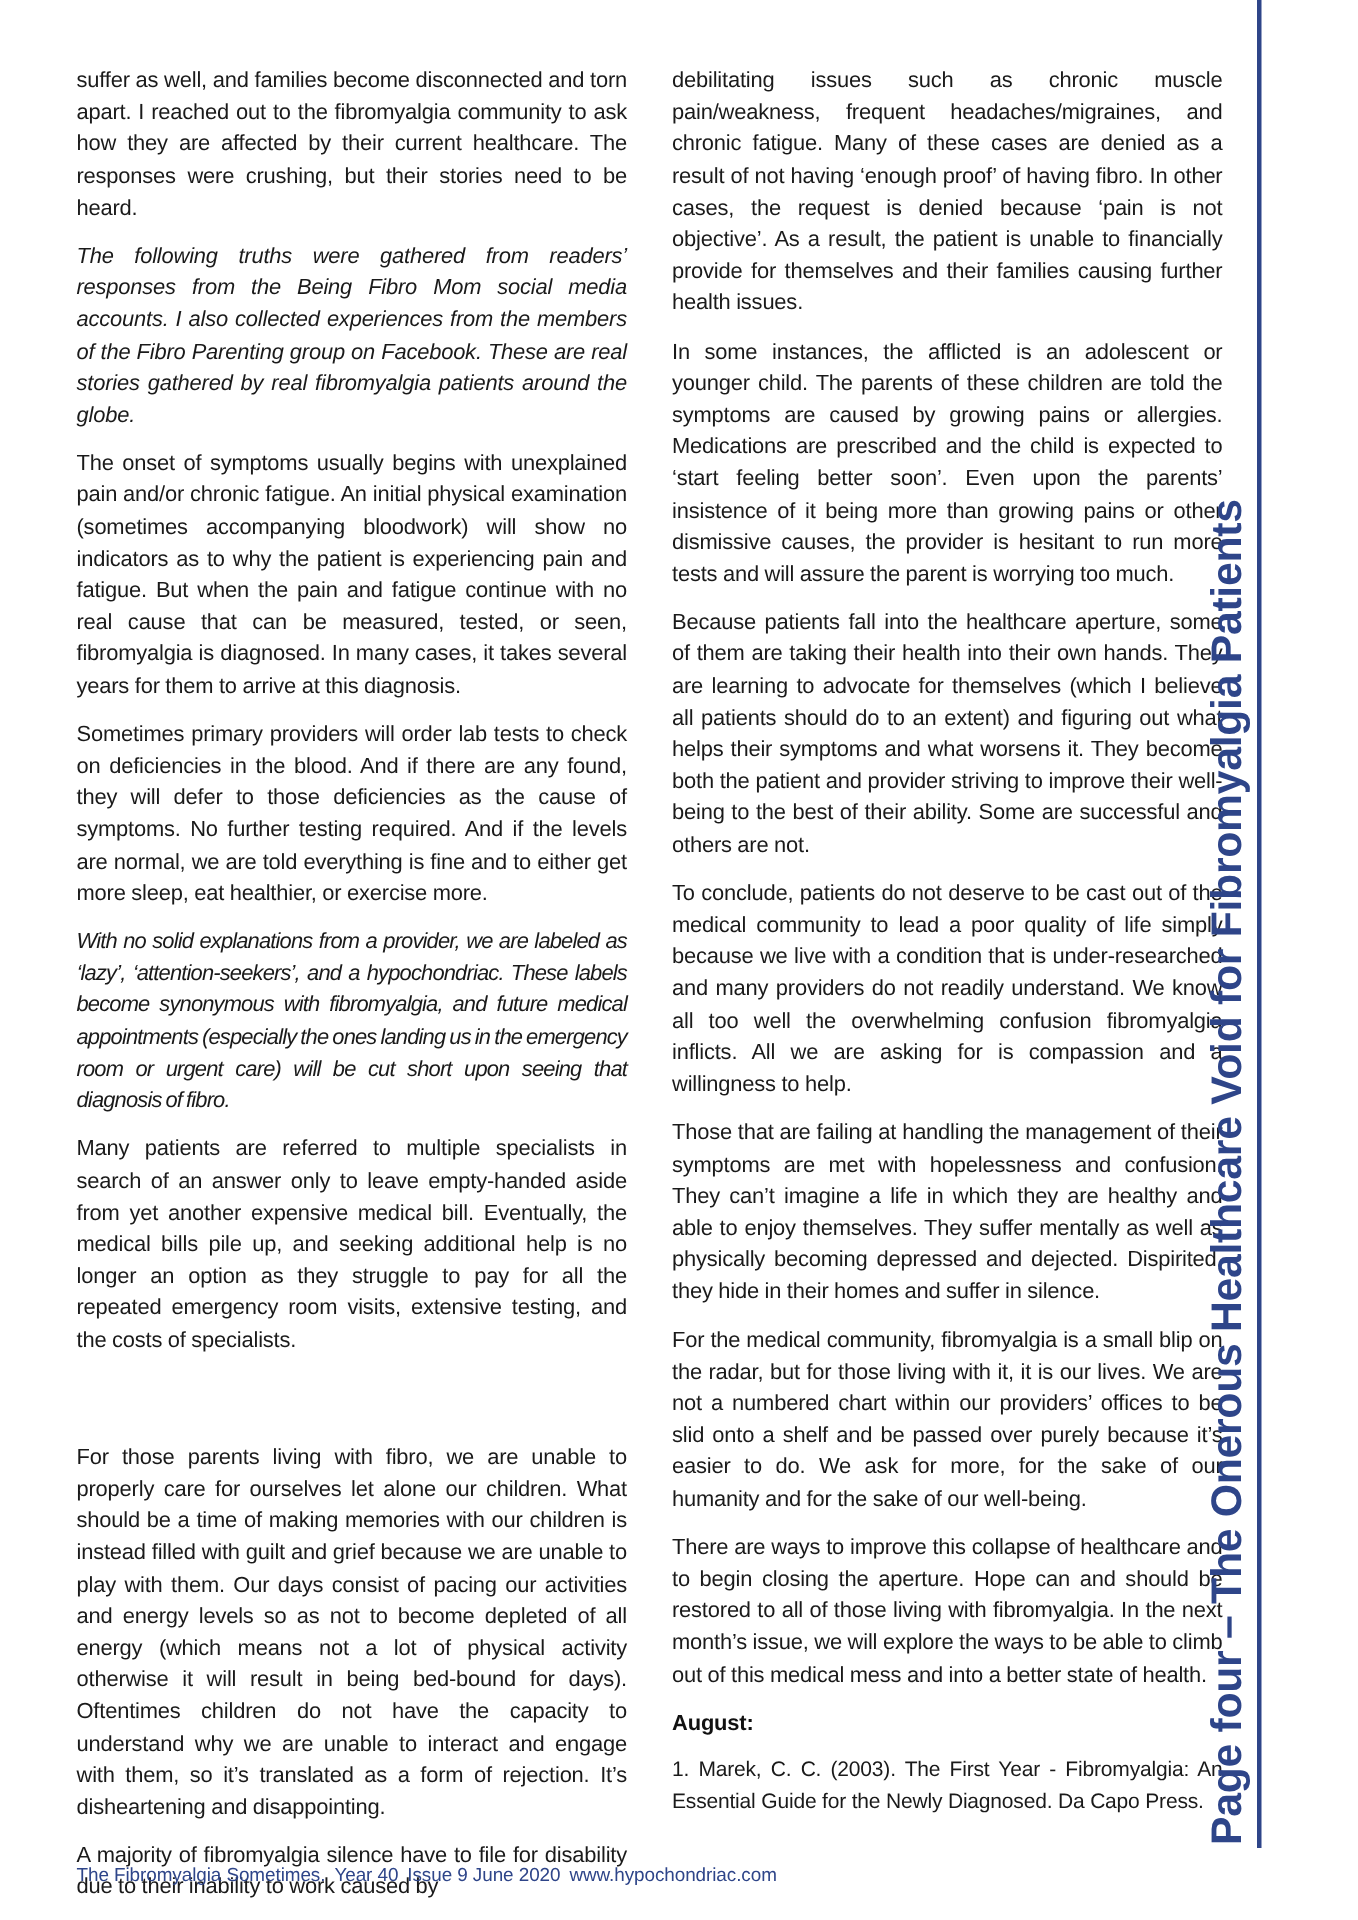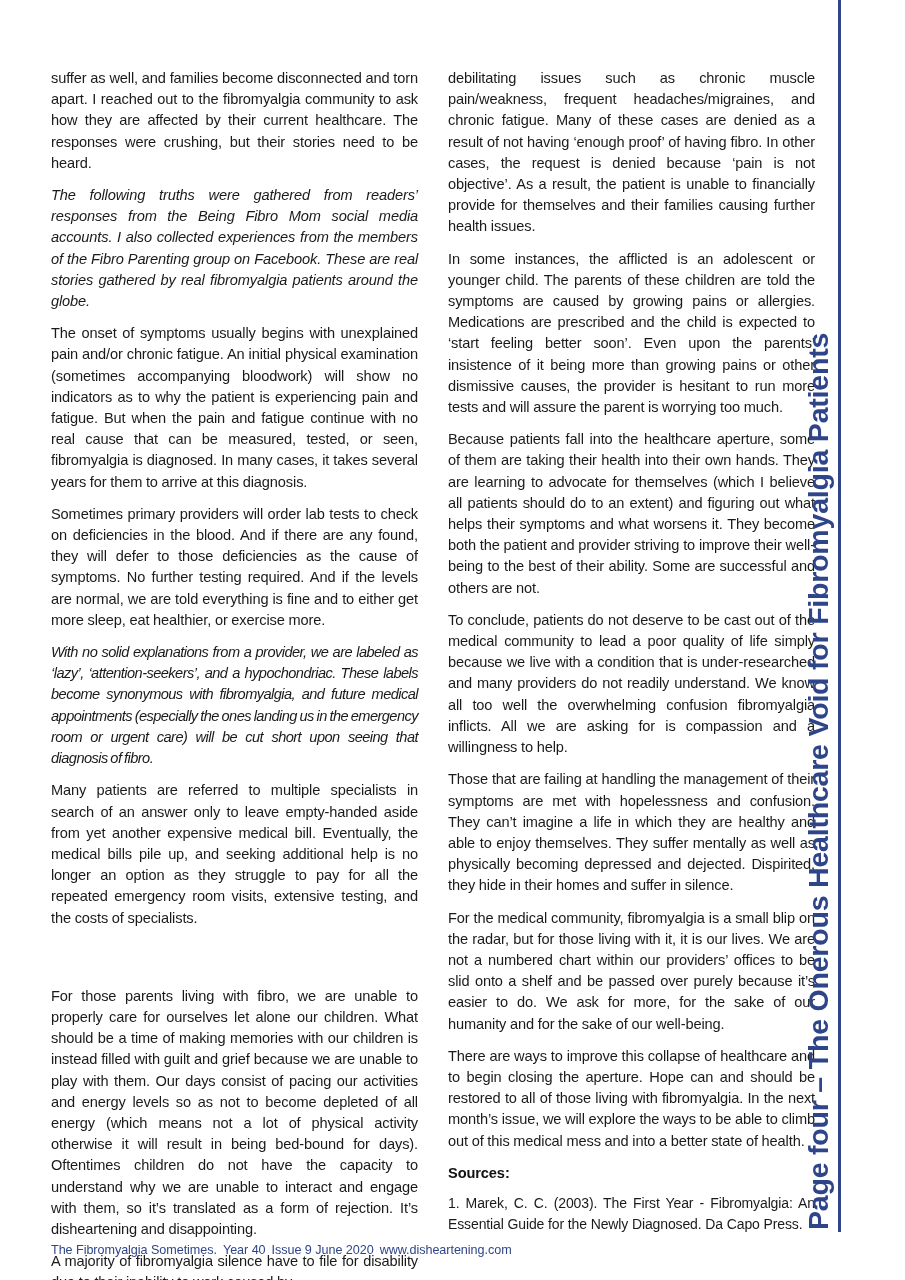--- a/index.html
+++ b/index.html
@@ -23,21 +23,20 @@
   
   .columns {
     position: absolute;
     left: 51px;
     top: 44px;
     width: 765px;
     height: 1180px;
     display: flex;
     flex-direction: row;
     gap: 30px;
-    margin-top: 24px;
   }
   .col {
     width: 367px;
     flex: 0 0 367px;
   }
 
   p.para {
     margin: 0 0 11px 0;
     font-family: "Liberation Sans", sans-serif;
     font-size: 14.6px;
@@ -159,31 +158,31 @@
     </div>
 
     <div class="col">
       <p class="para">debilitating issues such as chronic muscle pain/weakness, frequent headaches/migraines, and chronic fatigue. Many of these cases are denied as a result of not having ‘enough proof’ of having fibro. In other cases, the request is denied because ‘pain is not objective’. As a result, the patient is unable to financially provide for themselves and their families causing further health issues.</p>
       <p class="para">In some instances, the afflicted is an adolescent or younger child. The parents of these children are told the symptoms are caused by growing pains or allergies. Medications are prescribed and the child is expected to ‘start feeling better soon’. Even upon the parents’ insistence of it being more than growing pains or other dismissive causes, the provider is hesitant to run more tests and will assure the parent is worrying too much.</p>
       <p class="para">Because patients fall into the healthcare aperture, some of them are taking their health into their own hands. They are learning to advocate for themselves (which I believe all patients should do to an extent) and figuring out what helps their symptoms and what worsens it. They become both the patient and provider striving to improve their well-being to the best of their ability. Some are successful and others are not.</p>
       <p class="para">To conclude, patients do not deserve to be cast out of the medical community to lead a poor quality of life simply because we live with a condition that is under-researched and many providers do not readily understand. We know all too well the overwhelming confusion fibromyalgia inflicts. All we are asking for is compassion and a willingness to help.</p>
       <p class="para">Those that are failing at handling the management of their symptoms are met with hopelessness and confusion. They can’t imagine a life in which they are healthy and able to enjoy themselves. They suffer mentally as well as physically becoming depressed and dejected. Dispirited, they hide in their homes and suffer in silence.</p>
       <p class="para">For the medical community, fibromyalgia is a small blip on the radar, but for those living with it, it is our lives. We are not a numbered chart within our providers’ offices to be slid onto a shelf and be passed over purely because it’s easier to do. We ask for more, for the sake of our humanity and for the sake of our well-being.</p>
       <p class="para">There are ways to improve this collapse of healthcare and to begin closing the aperture. Hope can and should be restored to all of those living with fibromyalgia. In the next month’s issue, we will explore the ways to be able to climb out of this medical mess and into a better state of health.</p>
-      <div class="sources-heading">Sources:</div>
+      <div class="sources-heading">August:</div>
       <p class="ref">1.  Marek, C. C. (2003). The First Year - Fibromyalgia: An Essential Guide for the Newly Diagnosed. Da Capo Press.</p>
     </div>
 
   </div>
 
   <div class="vrule"></div>
 
   <div class="sidebar">
     <div class="sidebar-inner">
       <div class="running-head">Page four – The Onerous Healthcare Void for Fibromyalgia Patients</div>
     </div>
   </div>
 
   <div class="footer">
-    <span>The Fibromyalgia Sometimes.</span><span class="sp"></span><span>Year 40</span><span class="sp"></span><span>Issue 9 June 2020</span><span class="sp"></span><span>www.disheartening.com</span>
+    <span>The Fibromyalgia Sometimes.</span><span class="sp"></span><span>Year 40</span><span class="sp"></span><span>Issue 9 June 2020</span><span class="sp"></span><span>www.hypochondriac.com</span>
   </div>
 
 </div>
 
 </body></html>

